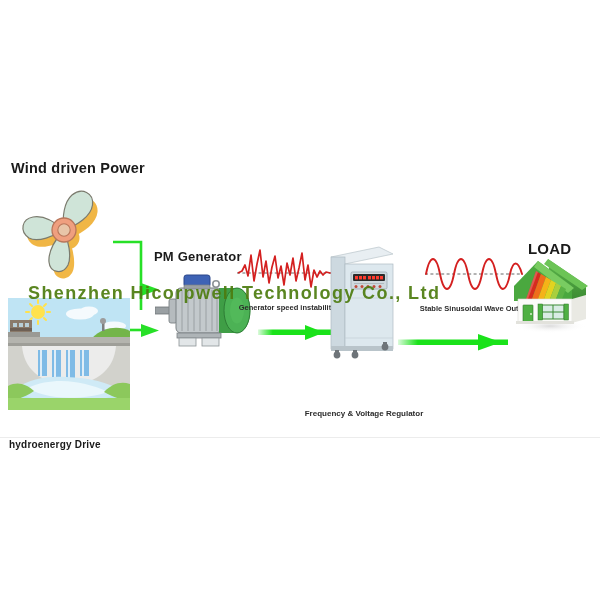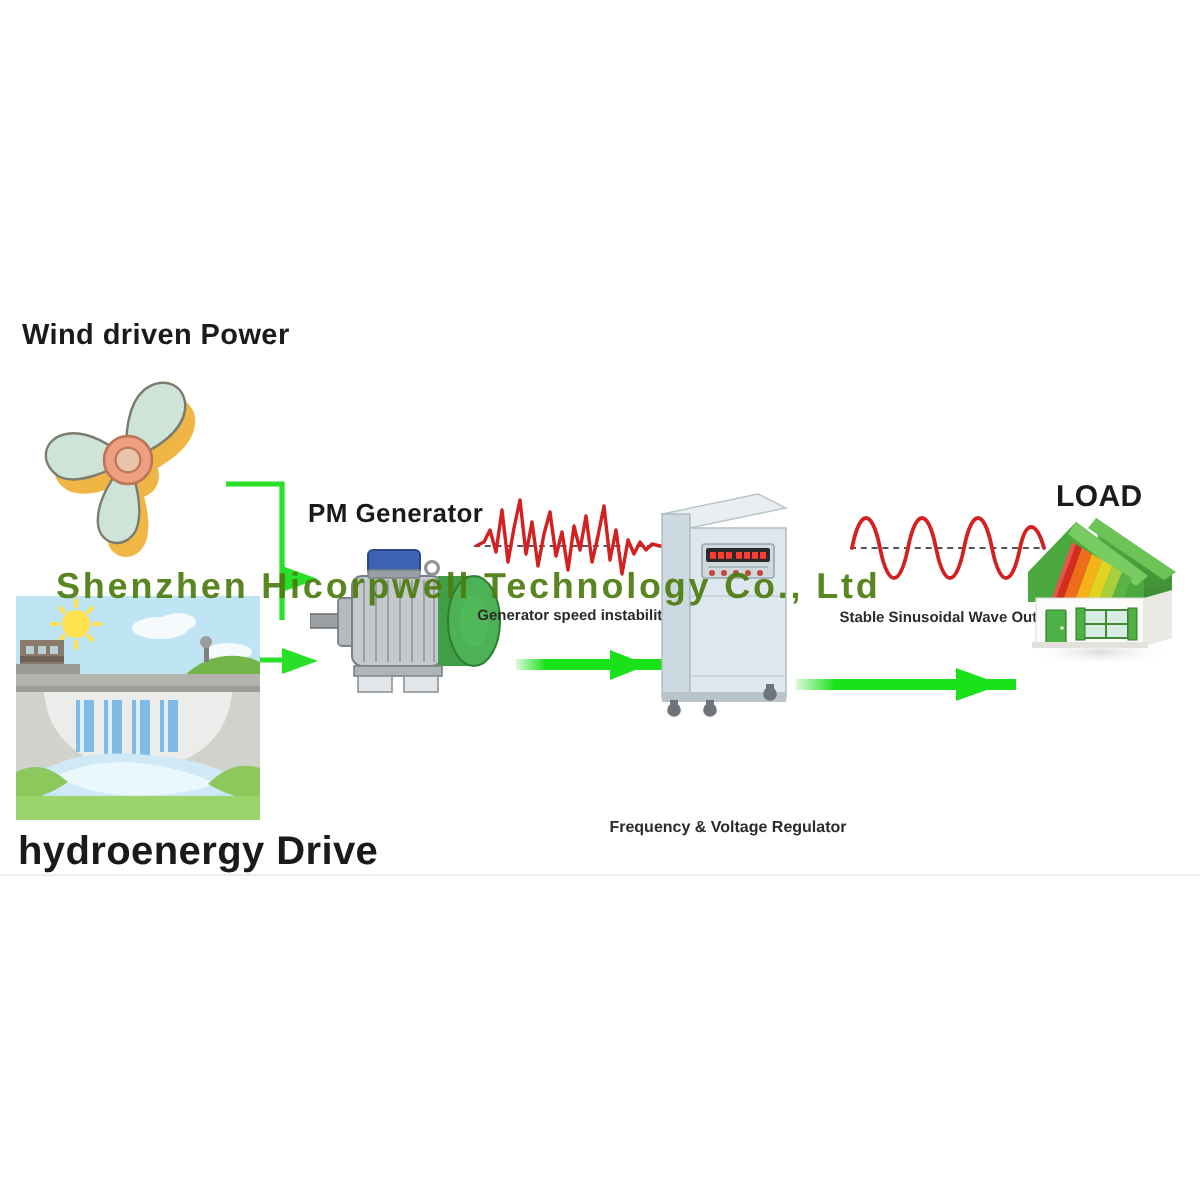--- a/index.html
+++ b/index.html
@@ -238,21 +238,21 @@
 
       <path d="M6 92 C22 80 40 78 58 79 C82 80 100 84 114 93 C100 102 74 106 56 105 C34 104 16 99 6 92 Z" fill="#cfeaf6"></path>
       <path d="M20 90 C34 83 52 82 66 84 C80 86 92 90 100 94 C86 99 64 101 48 99 C34 97 26 94 20 90 Z" fill="#eaf7fc"></path>
 
       <path d="M0 88 C10 83 18 86 26 93 C16 100 6 102 0 104 Z" fill="#8cc85c"></path>
       <path d="M122 86 C112 83 104 86 96 94 C106 100 116 102 122 103 Z" fill="#8cc85c"></path>
       <rect x="0" y="100" width="122" height="12" fill="#9ad46a"></rect>
     </svg>
   </div>
 
-  <div class="heading" style="left:9px; top:415px; font-size:20px;">hydroenergy Drive</div>
+  <div class="heading" style="left:9px; top:439px; font-size:10px;">hydroenergy Drive</div>
 
   <div class="heading" style="left:154px; top:249px; font-size:13px;text-align:right;">PM  Generator</div>
 
   <div id="generator">
     <svg viewBox="0 0 105 80" width="105" height="80" xmlns="http://www.w3.org/2000/svg">
 
       <rect x="0" y="35" width="16" height="7" fill="#9aa0a3" stroke="#6f7477" stroke-width="0.8"></rect>
 
       <rect x="14" y="27" width="8" height="24" rx="2" fill="#b5bbbe" stroke="#7b8184" stroke-width="0.9"></rect>
 

